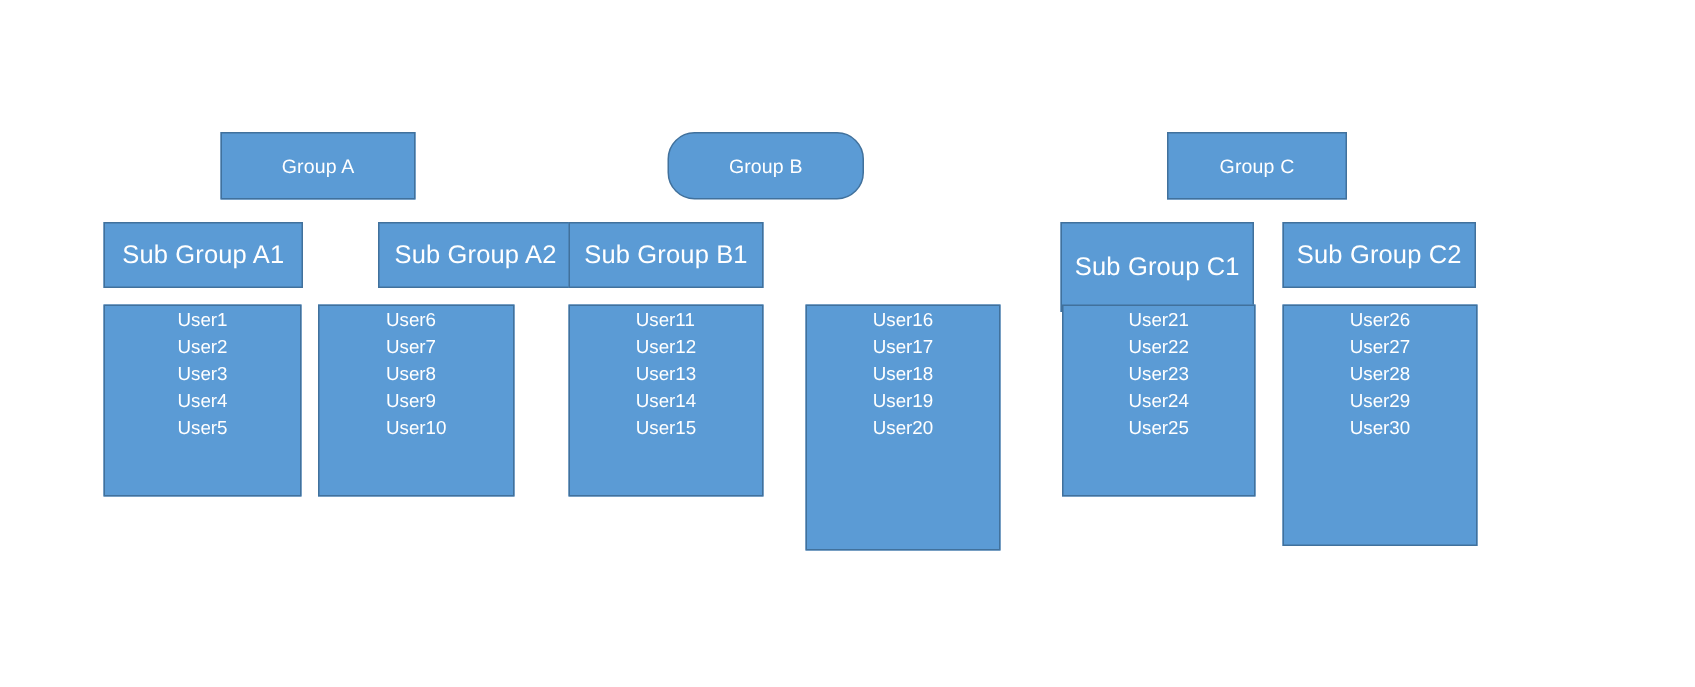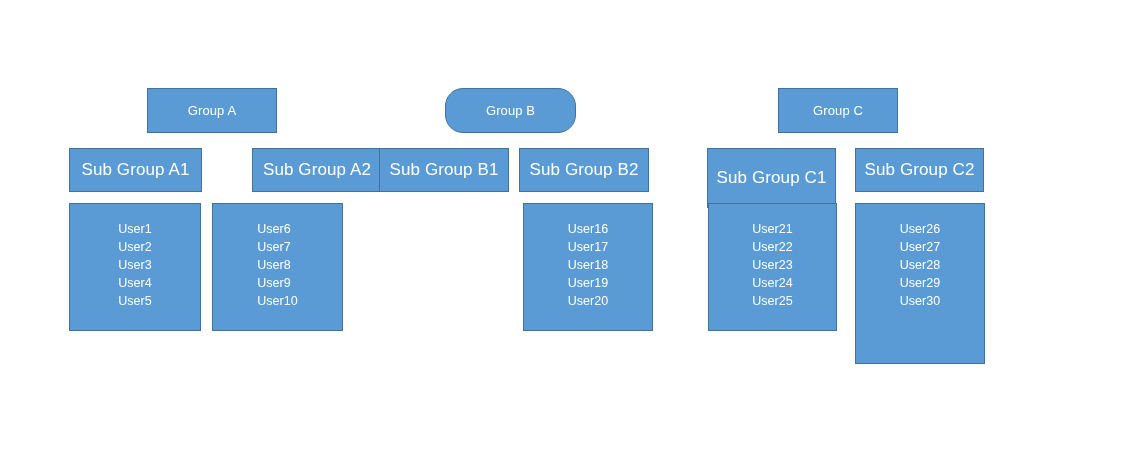--- a/index.html
+++ b/index.html
@@ -61,21 +61,20 @@
     letter-spacing: .1px;
     color: #ffffff;
     white-space: nowrap;
   }
 
   
   .users-node {
     display: flex;
     justify-content: center;
     align-items: flex-start;
-    padding-top: 16px;
   }
   .users-list {
     display: block;
     text-align: left;
   }
   .user-item {
     display: block;
     font-size: 12.5px;
     line-height: 18px;
     color: #ffffff;
@@ -112,24 +111,30 @@
         <span class="user-item">User9</span>
         <span class="user-item">User10</span>
       </div>
     </div>
     <div class="node group-node" style="left: 445px; top: 88px; width: 131px; height: 45px; border-radius: 18px;">
       <span class="node-label">Group B</span>
     </div>
     <div class="node subgroup-node" style="left: 379px; top: 148px; width: 130px; height: 44px;">
       <span class="node-label">Sub Group B1</span>
     </div>
-    <div class="node subgroup-node" style="left: 519px; top: 148px; width: 130px; height: 44px;">
-      <span class="node-label">Sub Group B2</span>
+    <div class="node users-node" style="left: 379px; top: 203px; width: 130px; height: 128px;">
+      <div class="users-list">
+        <span class="user-item">User11</span>
+        <span class="user-item">User12</span>
+        <span class="user-item">User13</span>
+        <span class="user-item">User14</span>
+        <span class="user-item">User15</span>
+      </div>
     </div>
-    <div class="node users-node" style="left: 523px; top: 203px; width: 130px; height: 128px;">
+    <div class="node users-node" style="left: 537px; top: 203px; width: 130px; height: 164px;">
       <div class="users-list">
         <span class="user-item">User16</span>
         <span class="user-item">User17</span>
         <span class="user-item">User18</span>
         <span class="user-item">User19</span>
         <span class="user-item">User20</span>
       </div>
     </div>
     <div class="node group-node" style="left: 778px; top: 88px; width: 120px; height: 45px;">
       <span class="node-label">Group C</span>

